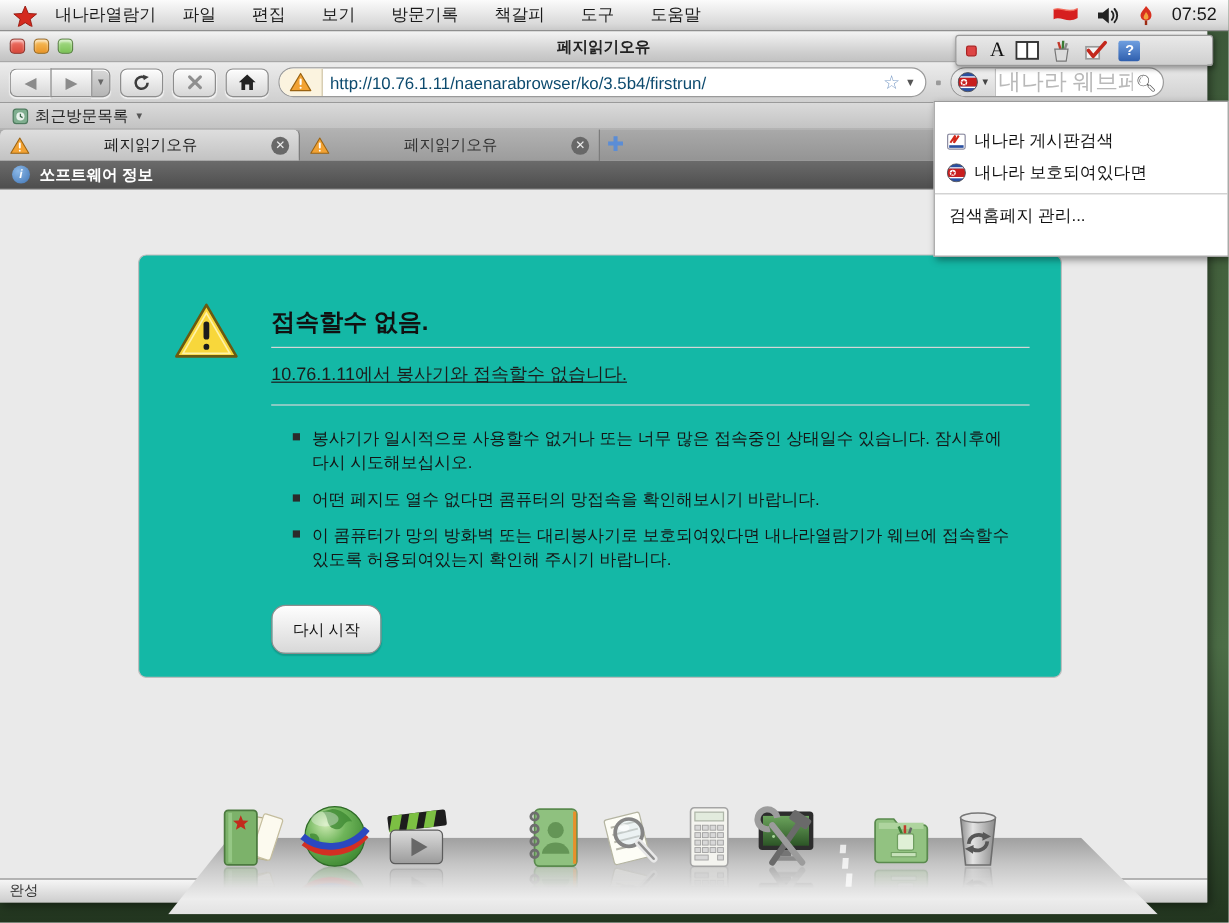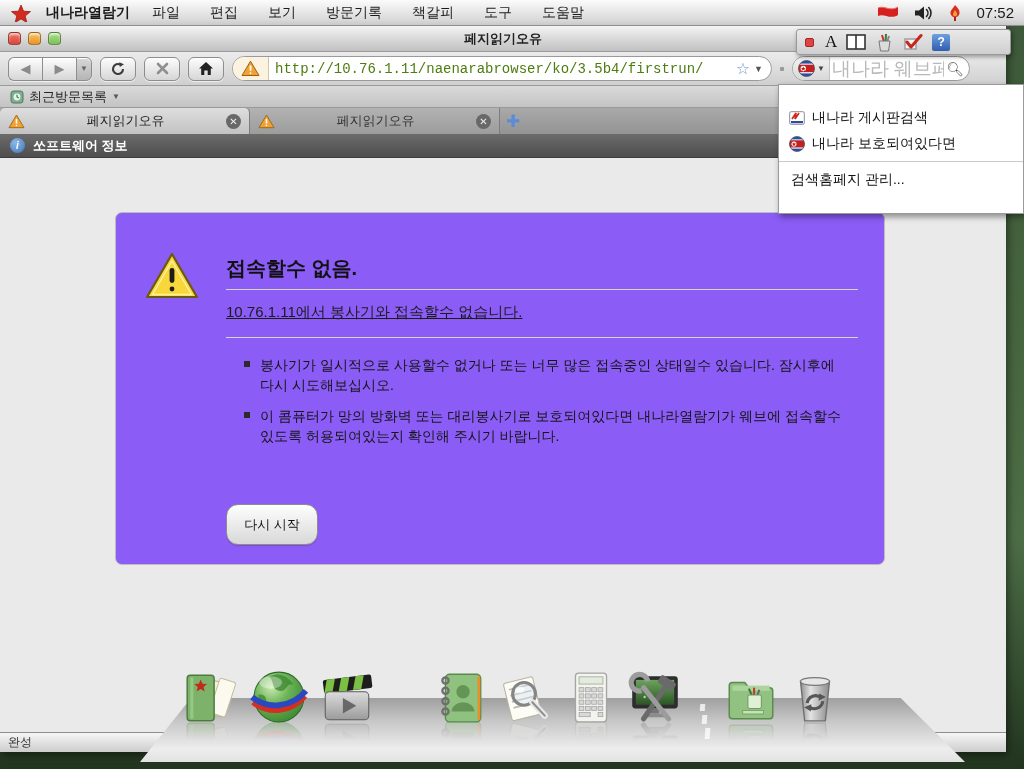--- a/index.html
+++ b/index.html
@@ -6,21 +6,21 @@
   html,body { width:1024px; height:769px; }
   body { font-family:"Liberation Sans","DejaVu Sans",sans-serif; overflow:hidden; }
   .screen { position:relative; width:1024px; height:769px;
     background:linear-gradient(180deg,#3c5839 0%,#47663f 45%,#4c6d46 70%,#22351f 100%); overflow:hidden; }
 
   
   .menubar { position:absolute; left:0; top:0; width:1024px; height:26px;
     background:linear-gradient(180deg,#fbfbfb,#d9d9d9 80%,#c9c9c9); border-bottom:1px solid #8f8f8f;
     display:flex; align-items:center; padding:0 10px; gap:4px; font-size:14px; color:#1a1a1a; z-index:40; }
   .menubar .star { width:22px; height:18px; margin-right:10px; }
-  .menubar .app { font-weight:bold; margin-right:18px; }
+  .menubar .app { font-weight:normal; margin-right:18px; }
   .menubar .menus { display:flex; gap:30px; }
   .menubar .menus span { cursor:default; }
   .menubar .tray { margin-left:auto; display:flex; align-items:flex-end; gap:14px; }
   .menubar .clock { font-size:15px; }
 
   
   .window { position:absolute; left:0; top:26px; width:1006px; height:726px; background:#eaeaea;
     box-shadow:2px 3px 8px rgba(0,0,0,.45); z-index:10; }
   .titlebar { position:absolute; left:0; top:0; width:100%; height:26px;
     background:linear-gradient(180deg,#f4f4f4,#cfcfcf 70%,#c2c2c2); border-bottom:1px solid #9a9a9a;
@@ -44,22 +44,22 @@
   .navgroup .btn { border-radius:0; border-right-width:0; width:34px; }
   .navgroup .btn:first-child { border-radius:6px 0 0 6px; }
   .navgroup .btn.drop { width:16px; border-radius:0 6px 6px 0; border-right-width:1px;
     background:linear-gradient(180deg,#d8d8d8,#b5b5b5); font-size:8px; color:#666; }
   .btn.sq { width:36px; }
   .arrowglyph { font-size:13px; color:#8b8b8b; }
   .urlbar { flex:0 0 540px; height:25px; background:#fff; border:1px solid #9a9a9a; border-radius:13px;
     display:flex; align-items:center; overflow:hidden; }
   .urlchip { width:36px; height:100%; background:#fbf3df; border-right:1px solid #cfc5a8;
     display:flex; align-items:center; justify-content:center; }
-  .urlbar input { flex:1; border:none; outline:none; font-size:14px; color:#4d7c0f; padding:0 6px;
-    font-family:Liberation Mono, monospace; background:transparent; }
+  .urlbar input { flex:1; border:none; outline:none; font-size:14px; color:#0c4a6e; padding:0 6px;
+    font-family:Liberation Sans, sans-serif; background:transparent; }
   .urlbar .star-ic { color:#7b9cc7; font-size:16px; margin-right:4px; }
   .urlbar .dd { color:#555; font-size:9px; margin-right:8px; }
   .sep-dot { width:4px; height:4px; background:#9a9a9a; border-radius:1px; }
   .searchbox { flex:0 0 178px; height:25px; background:#fff; border:1px solid #9a9a9a; border-radius:13px;
     display:flex; align-items:center; overflow:hidden; }
   .engine-btn { display:flex; align-items:center; gap:2px; padding:0 4px 0 5px; height:100%;
     background:linear-gradient(180deg,#f2f2f2,#d8d8d8); border-right:1px solid #c2c2c2; }
   .engine-btn .dd { font-size:8px; color:#444; }
   .searchbox input { flex:1; min-width:0; border:none; outline:none; font-size:19px; padding:0 2px;
     font-family:Liberation Serif, serif; background:transparent; }
@@ -87,21 +87,21 @@
 
   
   .infobar { position:absolute; left:0; top:108px; width:100%; height:24px;
     background:linear-gradient(180deg,#6b6b6b,#4e4e4e); border-bottom:1px solid #3c3c3c;
     display:flex; align-items:center; gap:8px; padding:0 10px; color:#fff; font-size:13px; font-weight:bold; }
   .info-ic { width:15px; height:15px; border-radius:50%; background:radial-gradient(circle at 35% 30%,#8cb9e8,#3f74b5);
     color:#fff; font-size:10px; font-weight:bold; text-align:center; line-height:15px; font-style:italic; }
 
   
   .content { position:absolute; left:0; top:132px; width:100%; height:574px; background:#eaeaea; }
-  .panel { position:absolute; left:115px; top:54px; width:770px; height:353px; background:#8b5cf6;
+  .panel { position:absolute; left:115px; top:54px; width:770px; height:353px; background:#14b8a6;
     border:1px solid #bdbdbd; border-radius:7px; }
   .warn-big { position:absolute; left:28px; top:38px; }
   .panel h1 { position:absolute; left:110px; top:42px; font-size:20px; color:#111; }
   .rule1 { position:absolute; left:110px; top:76px; width:632px; border-top:1px solid #d6d6d6; }
   .subtitle { position:absolute; left:110px; top:90px; font-size:15px; color:#1c1c1c;text-decoration:underline; }
   .rule2 { position:absolute; left:110px; top:124px; width:632px; border-top:1px solid #d6d6d6; }
   .bullets { position:absolute; left:128px; top:142px; width:600px; list-style:none; }
   .bullets li { position:relative; padding-left:16px; font-size:14px; line-height:1.45; color:#151515; margin-bottom:10px; }
   .bullets li::before { content:""; position:absolute; left:0; top:6px; width:6px; height:6px; background:#2b2b2b; }
   .retry { position:absolute; left:110px; top:291px; min-width:92px; height:41px; padding:0 16px;
@@ -318,20 +318,21 @@
           <path d="M28,10 L47.5,43.5 L8.5,43.5 Z" fill="none" stroke="#fdf2a8" stroke-width="1.4"></path>
           <rect x="25.6" y="17" width="4.8" height="15" rx="2.4" fill="#1c1c1c"></rect>
           <rect x="25.6" y="35.5" width="4.8" height="5" rx="2.4" fill="#1c1c1c"></rect>
         </svg>
         <h1>접속할수 없음.</h1>
         <div class="rule1"></div>
         <div class="subtitle">10.76.1.11에서 봉사기와 접속할수 없습니다.</div>
         <div class="rule2"></div>
         <ul class="bullets">
             <li>봉사기가 일시적으로 사용할수 없거나 또는 너무 많은 접속중인 상태일수 있습니다. 잠시후에 다시 시도해보십시오.</li>
+            <li>어떤 페지도 열수 없다면 콤퓨터의 망접속을 확인해보시기 바랍니다.</li>
             <li>이 콤퓨터가 망의 방화벽 또는 대리봉사기로 보호되여있다면 내나라열람기가 웨브에 접속할수 있도록 허용되여있는지 확인해 주시기 바랍니다.</li>
           </ul>
         <button class="retry">다시 시작</button>
       </div>
     </div>
 
     <div class="statusbar">
       <span>완성</span>
     </div>
   </div>

